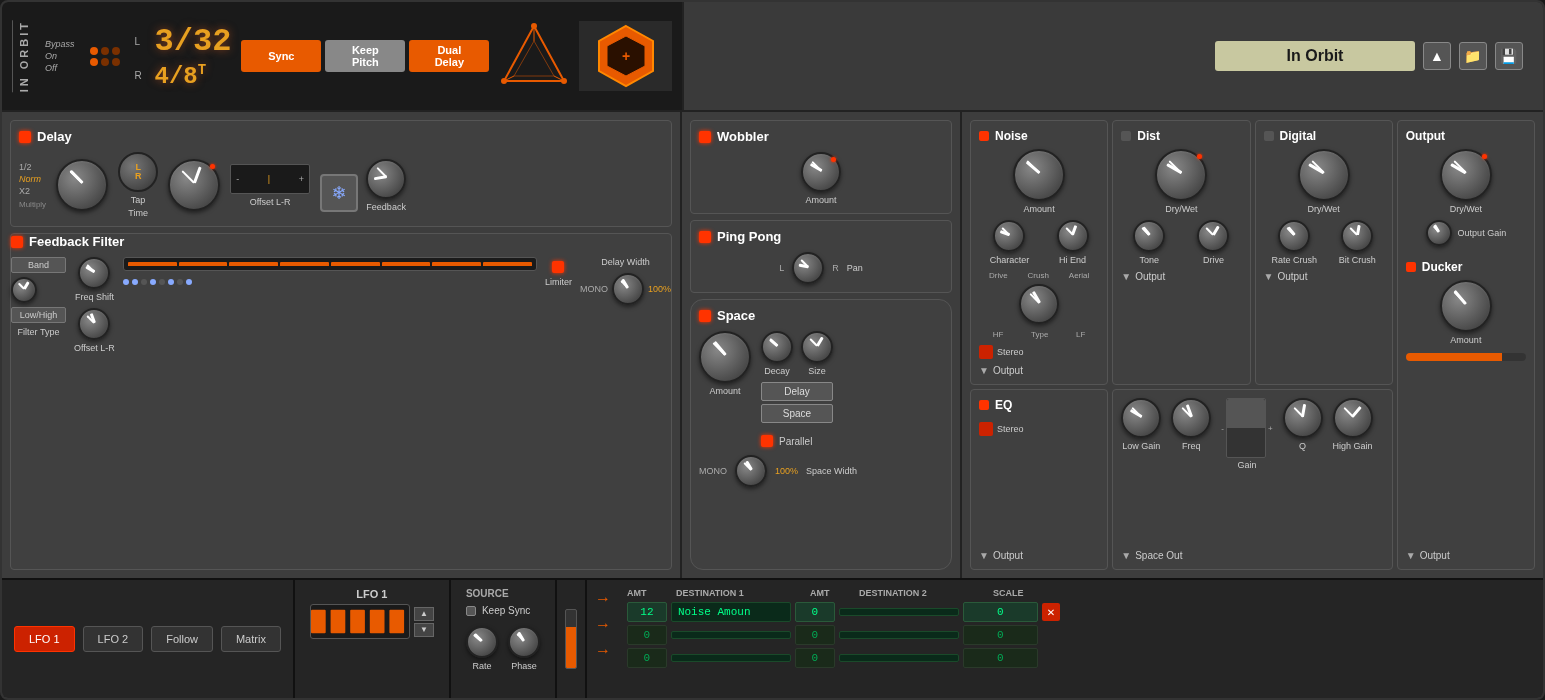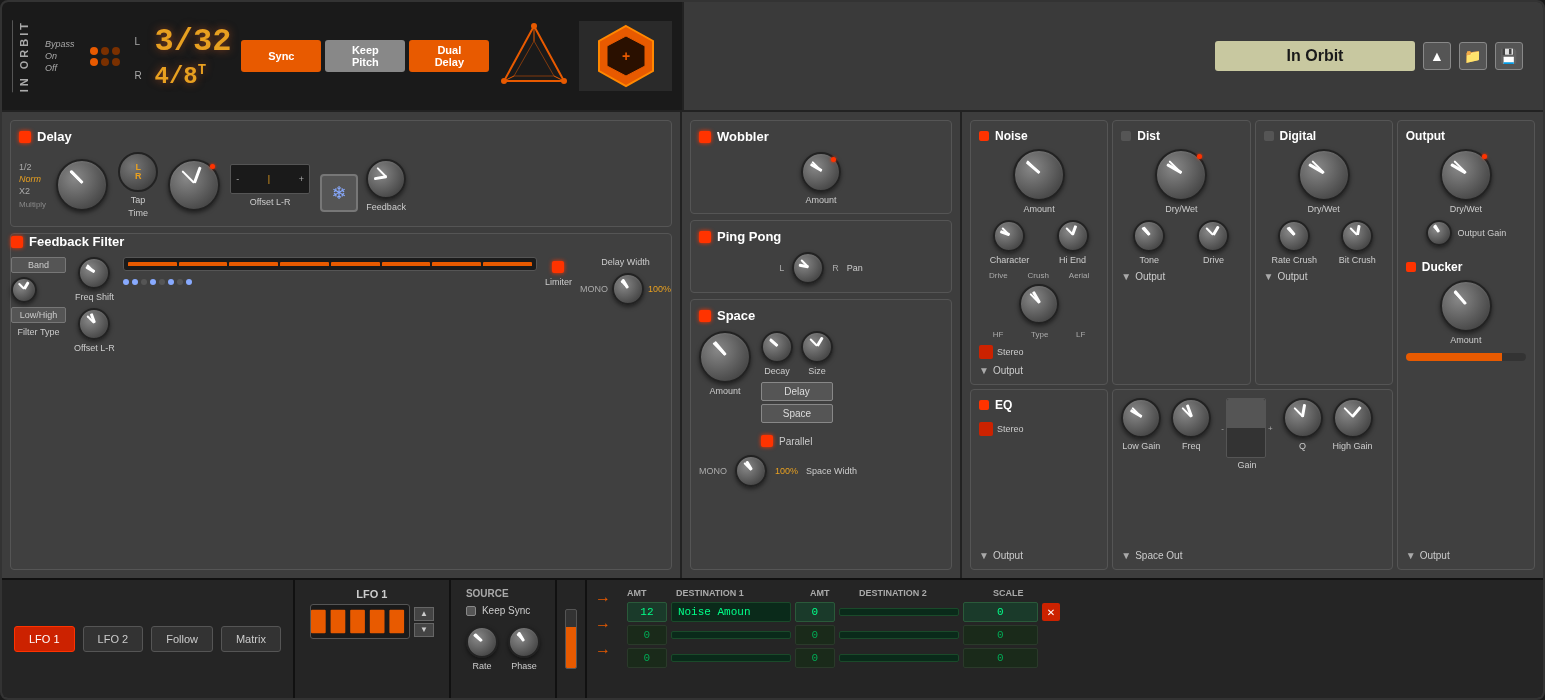--- a/index.html
+++ b/index.html
@@ -429,20 +429,21 @@
 
     .wobbler-section, .pingpong-section, .space-section {
       background: #404040;
       border: 1px solid #555;
       border-radius: 4px;
       padding: 8px;
     }
 
     .space-section {
       flex: 1;
+      border-radius: 13px;
     }
 
     .space-controls {
       display: flex;
       gap: 10px;
       align-items: flex-start;
     }
 
     .delay-space-diagram {
       display: flex;

